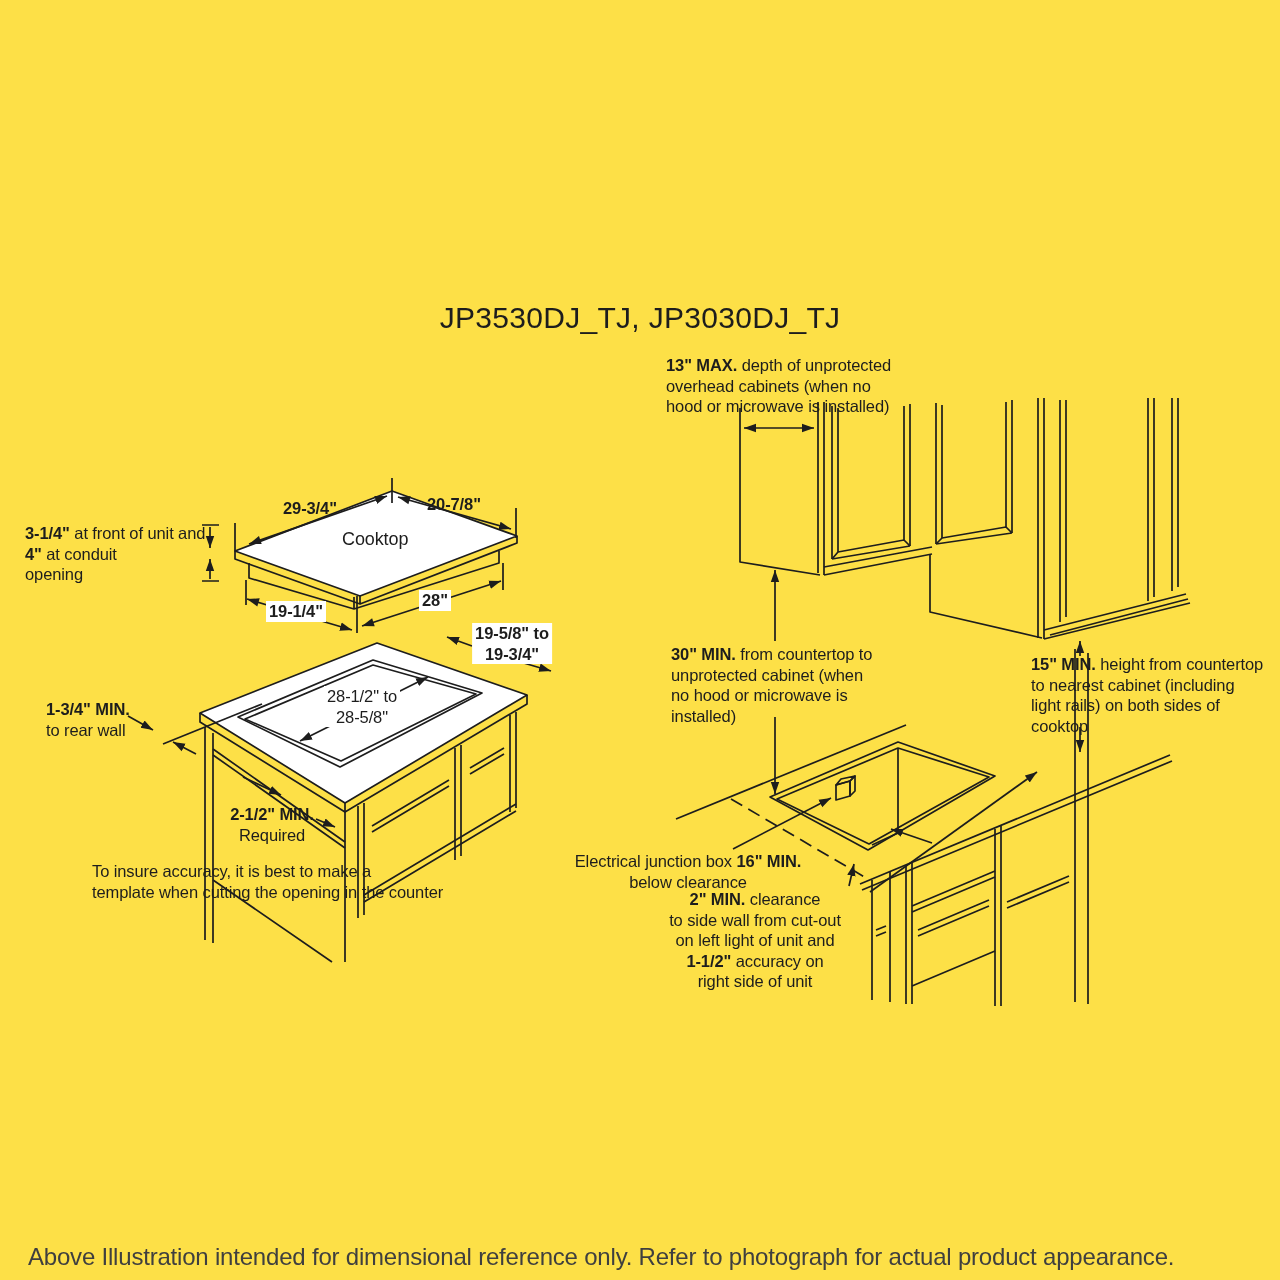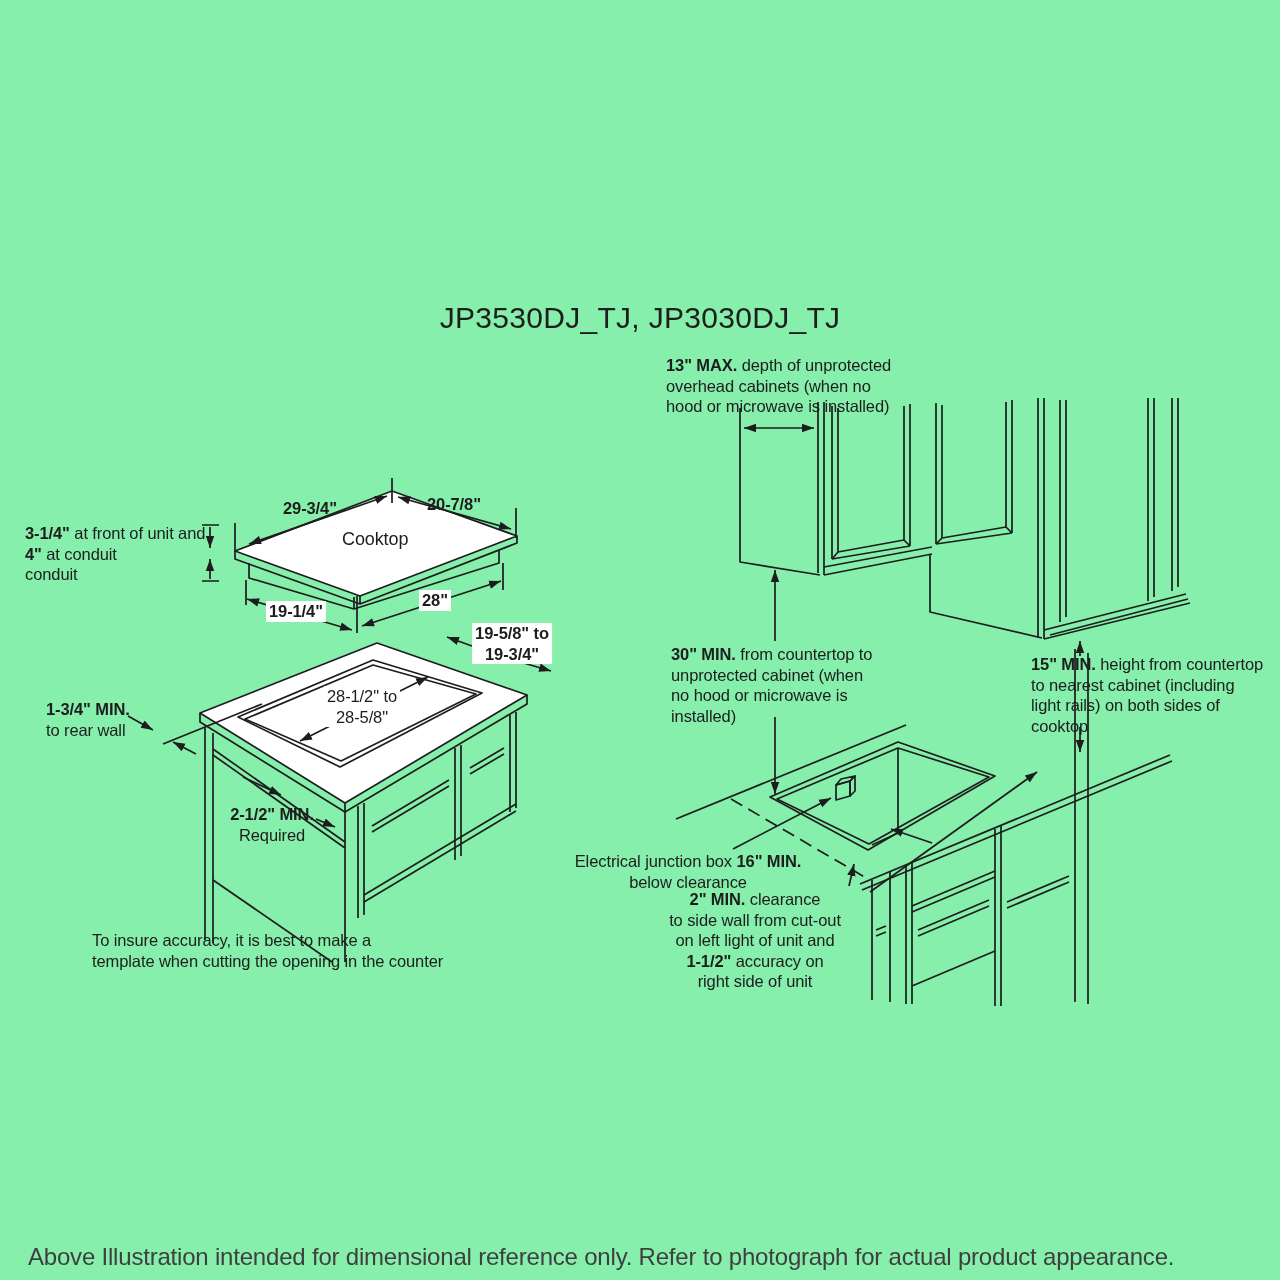--- a/index.html
+++ b/index.html
@@ -1,16 +1,16 @@
 <!DOCTYPE html>
 <html><head>
 <meta charset="utf-8">
 <style>
   html,body{margin:0;padding:0;background:#fff;}
-  .canvas{position:relative;width:1280px;height:1280px;background:#86efac;overflow:hidden;
+  .canvas{position:relative;width:1280px;height:1280px;background:#fde047;overflow:hidden;
           font-family:"Liberation Sans",sans-serif;color:#1d1d1d;}
   .art{position:absolute;left:0;top:0;}
   .ann{position:absolute;font-size:16.5px;line-height:20.5px;letter-spacing:-0.1px;white-space:nowrap;}
   .ctr{text-align:center;transform:translateX(-50%);}
   .bg{background:#fff;padding:0 3px;}
   .ann b{font-weight:bold;}
   .title{position:absolute;left:0;right:0;top:301px;text-align:center;font-size:30px;letter-spacing:0.3px;}
   .cook{font-size:18px;}
   .footer{position:absolute;left:28px;top:1243px;font-size:24px;color:#3f3f3f;letter-spacing:-0.2px;white-space:nowrap;}
 </style>
@@ -126,27 +126,27 @@
     </g>
   </svg>
 
   <div class="title">JP3530DJ_TJ, JP3030DJ_TJ</div>
 
   <div class="ann" style="left:283px;top:498px;font-weight:bold">29-3/4"</div>
   <div class="ann" style="left:427px;top:494px;font-weight:bold">20-7/8"</div>
   <div class="ann cook" style="left:342px;top:529px">Cooktop</div>
   <div class="ann bg" style="left:266px;top:601px;font-weight:bold">19-1/4"</div>
   <div class="ann bg" style="left:419px;top:590px;font-weight:bold">28"</div>
-  <div class="ann" style="left:25px;top:523px"><b>3-1/4"</b><span> at front of unit and</span><br><b>4"</b><span> at conduit</span><br><span>conduit</span></div>
+  <div class="ann" style="left:25px;top:523px"><b>3-1/4"</b><span> at front of unit and</span><br><b>4"</b><span> at conduit</span><br><span>opening</span></div>
 
   <div class="ann ctr bg" style="left:512px;top:623px;font-weight:bold"><b>19-5/8" to</b><br><b>19-3/4"</b></div>
   <div class="ann ctr bg" style="left:362px;top:686px"><span>28-1/2" to</span><br><span>28-5/8"</span></div>
   <div class="ann" style="left:46px;top:699px"><b>1-3/4" MIN.</b><br><span>to rear wall</span></div>
   <div class="ann ctr" style="left:272px;top:804px"><b>2-1/2" MIN.</b><br><span>Required</span></div>
-  <div class="ann" style="left:92px;top:930px"><span>To insure accuracy, it is best to make a</span><br><span>template when cutting the opening in the counter</span></div>
+  <div class="ann" style="left:92px;top:861px"><span>To insure accuracy, it is best to make a</span><br><span>template when cutting the opening in the counter</span></div>
 
   <div class="ann" style="left:666px;top:355px"><b>13" MAX.</b><span> depth of unprotected</span><br><span>overhead cabinets (when no</span><br><span>hood or microwave is installed)</span></div>
   <div class="ann" style="left:671px;top:644px"><b>30" MIN.</b><span> from countertop to</span><br><span>unprotected cabinet (when</span><br><span>no hood or microwave is</span><br><span>installed)</span></div>
   <div class="ann" style="left:1031px;top:654px"><b>15" MIN.</b><span> height from countertop</span><br><span>to nearest cabinet (including</span><br><span>light rails) on both sides of</span><br><span>cooktop</span></div>
   <div class="ann ctr" style="left:688px;top:851px"><span>Electrical junction box </span><b>16" MIN.</b><br><span>below clearance</span></div>
   <div class="ann ctr" style="left:755px;top:889px"><b>2" MIN.</b><span> clearance</span><br><span>to side wall from cut-out</span><br><span>on left light of unit and</span><br><b>1-1/2"</b><span> accuracy on</span><br><span>right side of unit</span></div>
 
   <div class="footer">Above Illustration intended for dimensional reference only. Refer to photograph for actual product appearance.</div>
 </div>
 

